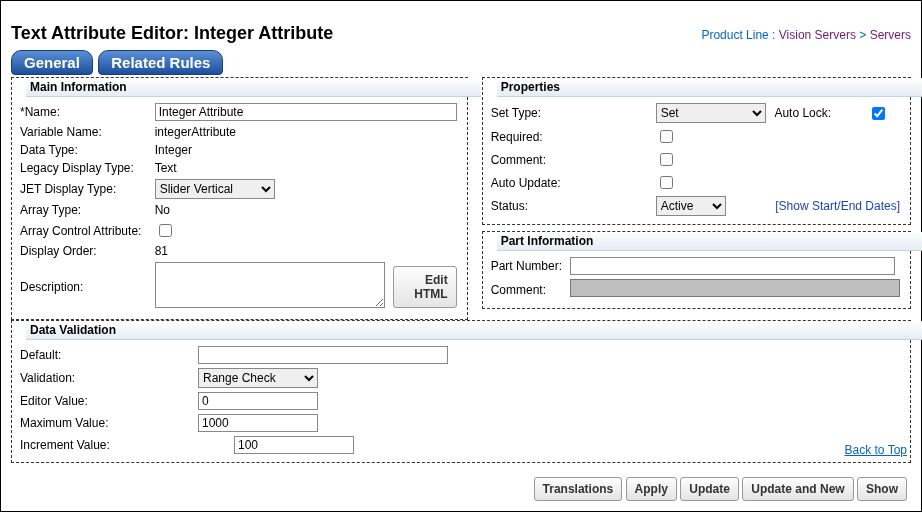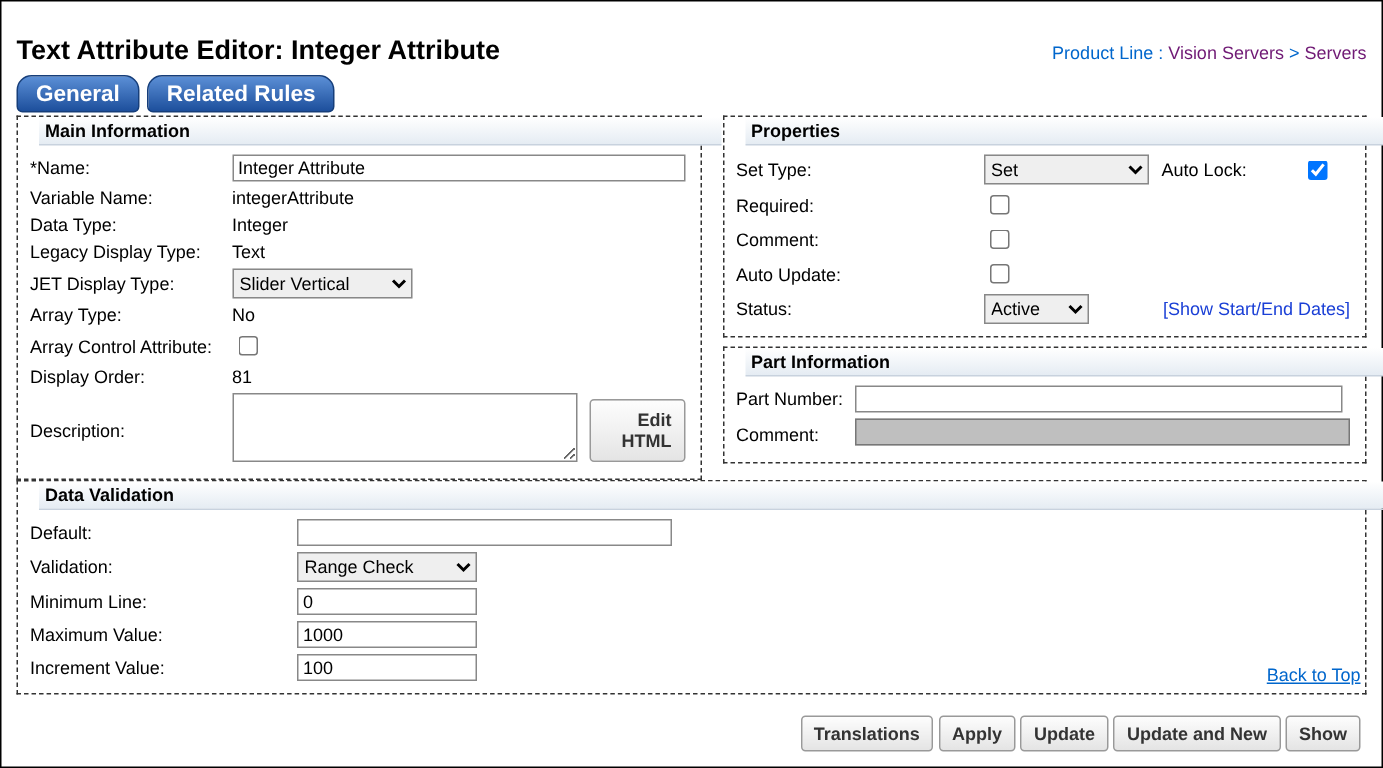--- a/index.html
+++ b/index.html
@@ -281,30 +281,30 @@
         </tr>
         <tr>
           <td class="lbl">Validation:</td>
           <td>
             <select style="width:120px">
               <option>Range Check</option>
             </select>
           </td>
         </tr>
         <tr>
-          <td class="lbl">Minimum Line:</td>
+          <td class="lbl">Editor Value:</td>
           <td><input type="text" style="width: 120px;" value="0"></td>
         </tr>
         <tr>
           <td class="lbl">Maximum Value:</td>
           <td><input type="text" style="width: 120px;" value="1000"></td>
         </tr>
         <tr>
           <td class="lbl">Increment Value:</td>
-          <td><input type="text" style="width: 120px;" value="100"></td>
+          <td><input type="text" style="width: 120px; margin-left: 36px;" value="100"></td>
         </tr>
       </tbody>
         </table>
     </div>
   </fieldset>
 
   <div class="footer">
     <div><a href="#" class="back-to-top">Back to Top</a></div>
     <div class="buttons">
       <button class="btn">Translations</button>

